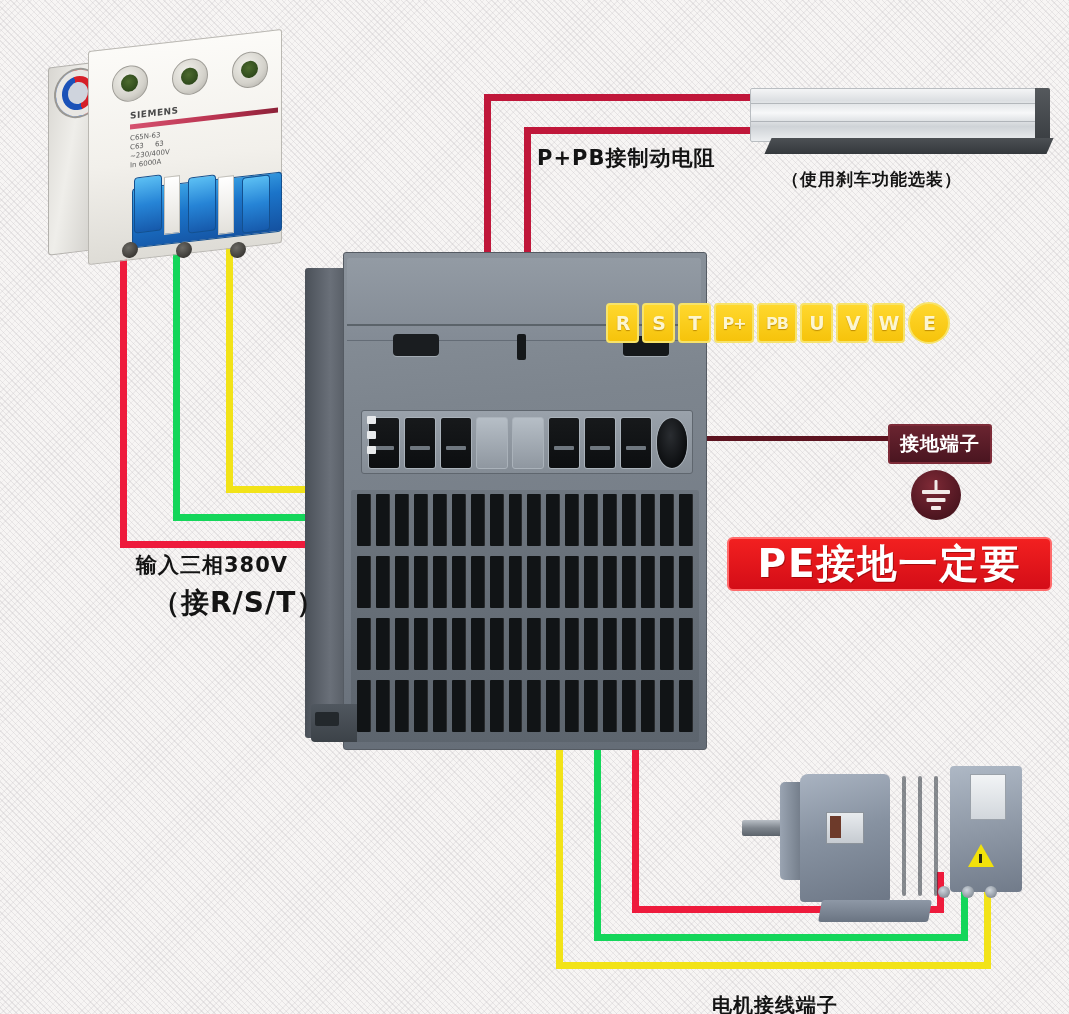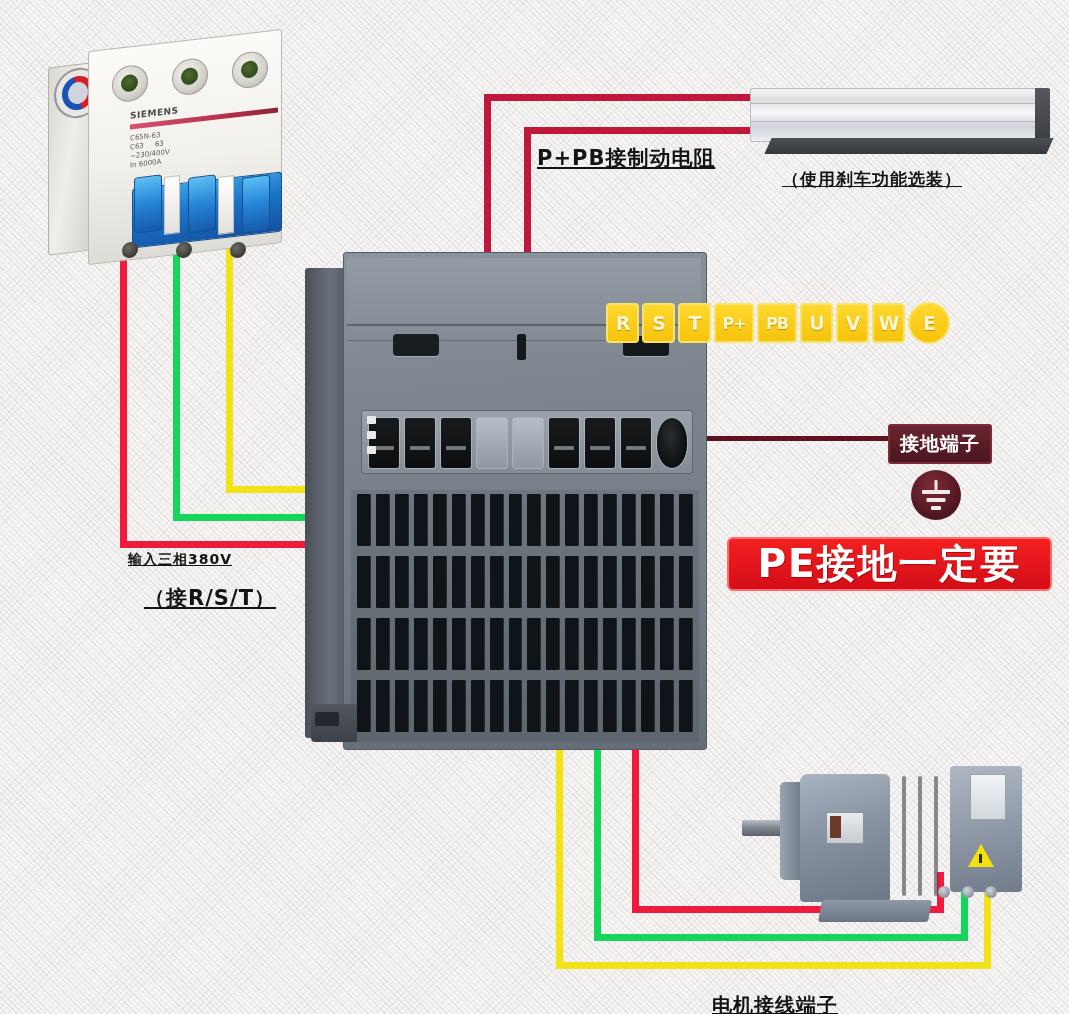--- a/index.html
+++ b/index.html
@@ -344,26 +344,25 @@
     background: radial-gradient(circle at 40% 35%, #cfd6de 0%, #8b939c 70%, #5e666e 100%);
     border-radius: 50%;
   }
 
   
   .cn-text {
     position: absolute;
     color: #141414;
     font-weight: 700;
     white-space: nowrap;
-    text-decoration: underline;
   }
   #label-pb { left: 537px; top: 144px; font-size: 21px; letter-spacing: 1px; }
   #label-brake-note { left: 782px; top: 168px; font-size: 17px; letter-spacing: 1px; }
-  #label-input { left: 128px; top: 551px; font-size: 14px; letter-spacing: 1px; }
-  #label-input-2 { left: 144px; top: 584px; font-size: 21px; letter-spacing: 1px; }
+  #label-input { left: 136px; top: 551px; font-size: 21px; letter-spacing: 1px; }
+  #label-input-2 { left: 152px; top: 584px; font-size: 28px; letter-spacing: 1px; }
 
   
   #gnd-badge {
     position: absolute; left: 888px; top: 424px;
     background: linear-gradient(180deg,#6a2430 0%, #4a1520 100%);
     border: 2px solid #7d2b38;
     border-radius: 3px;
     padding: 5px 10px;
     color: #ffffff;
     font-size: 19px; font-weight: 700;

